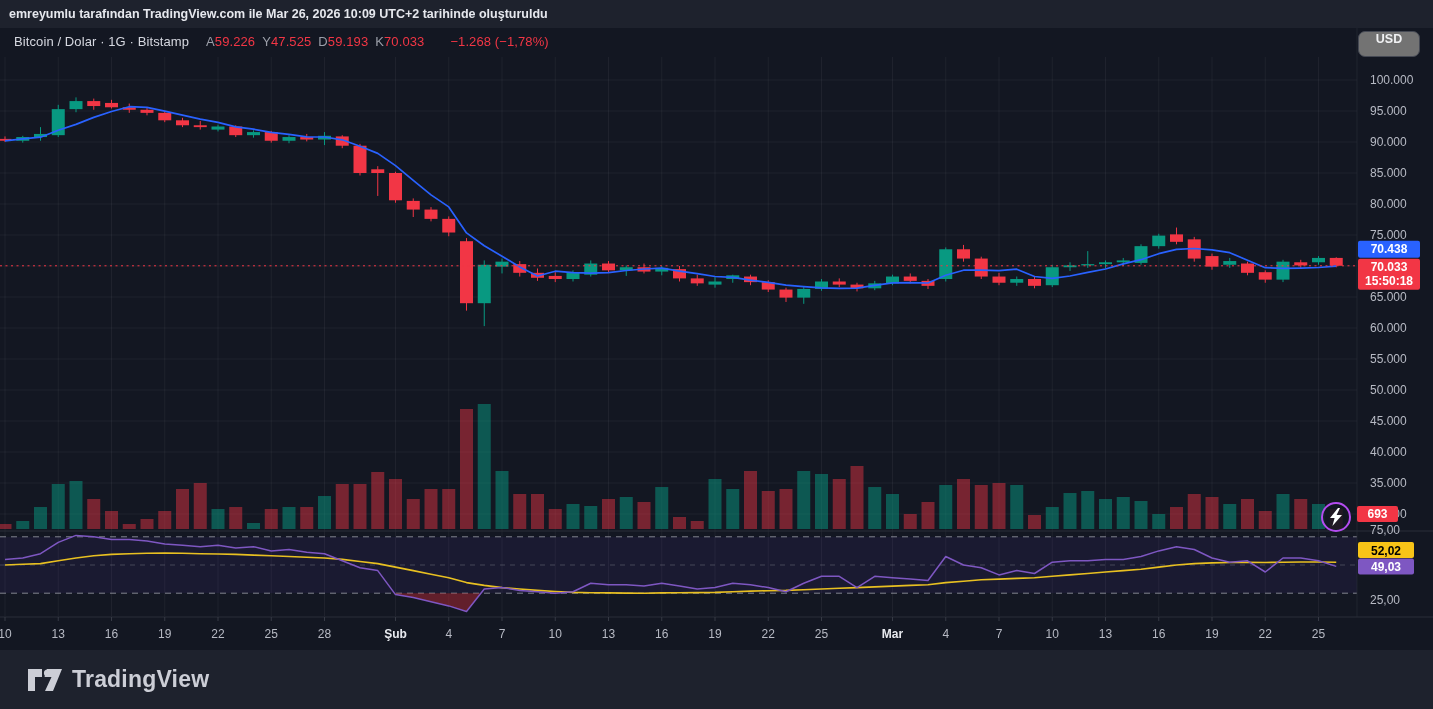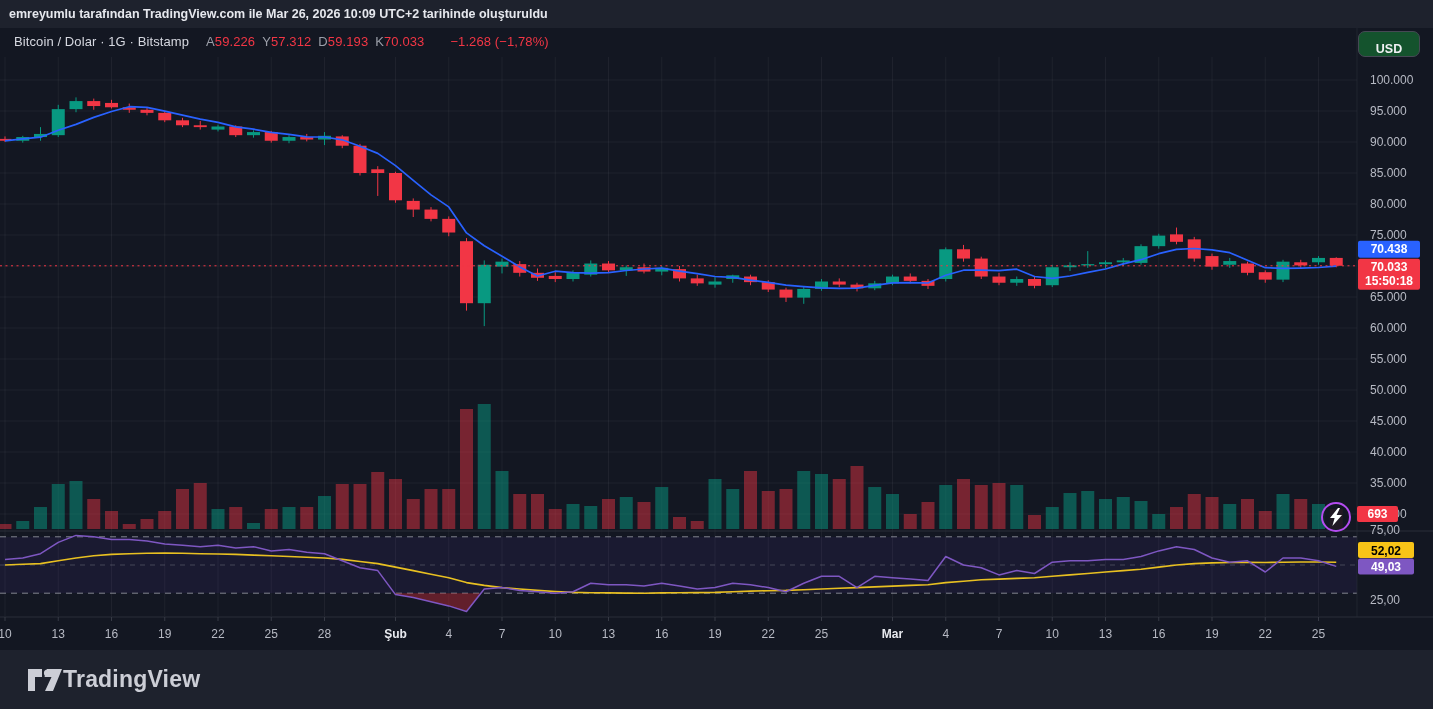--- a/index.html
+++ b/index.html
@@ -8,29 +8,29 @@
   .attribution{position:absolute;top:0;left:0;width:1433px;height:28px;background:#1e222d;
     color:#e6e8ee;font-size:12.5px;font-weight:700;line-height:28px;padding-left:9px;box-sizing:border-box;
     white-space:nowrap;}
   #chart-svg{position:absolute;top:0;left:0;}
   .legend{position:absolute;top:34px;left:14px;font-size:13px;color:#d6d8e0;white-space:nowrap;
     letter-spacing:.1px;}
   .legend .sym{color:#d6d8e0;font-weight:500;margin-right:10px;margin-top:12px;}
   .legend .k{color:#9b9fa9;margin-left:7px;}
   .legend .v{color:#f23645;}
   .legend .chg{color:#f23645;margin-left:26px;text-align:right;}
-  .usd-btn{position:absolute;top:31px;left:1358px;width:62px;height:26px;background:#14532d;
+  .usd-btn{position:absolute;top:31px;left:1358px;width:62px;height:26px;background:#737373;
     border:1px solid #454954;border-radius:7px;color:#f0f1f3;font-size:12.5px;font-weight:700;
-    display:flex;align-items:flex-end;justify-content:center;cursor:pointer;box-sizing:border-box;}
+    display:flex;align-items:flex-start;justify-content:center;cursor:pointer;box-sizing:border-box;}
   .bolt-btn{position:absolute;top:502px;left:1321px;width:30px;height:30px;border-radius:50%;
     background:rgba(19,23,34,.85);border:2px solid #b44cf0;box-sizing:border-box;display:flex;
     align-items:center;justify-content:center;cursor:pointer;}
   .footer{position:absolute;top:650px;left:0;width:1433px;height:59px;background:#1e222d;
     display:flex;align-items:center;padding-left:27px;box-sizing:border-box;}
-  .tv-word{color:#ccced6;font-size:23px;font-weight:700;letter-spacing:.2px;}
+  .tv-word{color:#ccced6;font-size:23px;font-weight:700;margin-left:9px;letter-spacing:.2px;}
 </style>
 </head>
 <body>
 <div id="stage">
 
 <div class="attribution">
   <span>emreyumlu tarafından TradingView.com ile Mar 26, 2026 10:09 UTC+2 tarihinde oluşturuldu</span>
 </div>
 
 <svg id="chart-svg" width="1433" height="709">
@@ -390,21 +390,21 @@
         <rect x="1357" y="506" width="41" height="16" rx="2" fill="#f23645"></rect>
         <text x="1377.5" y="518" font-size="12" font-weight="bold" text-anchor="middle" fill="#ffffff">693</text>
         <rect x="1358" y="542" width="56" height="16" rx="2" fill="#f8c417"></rect>
         <text x="1386" y="554.5" font-size="12" font-weight="bold" text-anchor="middle" fill="#000000">52,02</text>
         <rect x="1358" y="558.5" width="56" height="16" rx="2" fill="#7e57c2"></rect>
         <text x="1386" y="571" font-size="12" font-weight="bold" text-anchor="middle" fill="#ffffff">49,03</text>
       </g>
     </svg>
 
 <div class="legend">
-  <span class="sym">Bitcoin / Dolar · 1G · Bitstamp</span><span class="k">A</span><span class="v">59.226</span><span class="k">Y</span><span class="v">57.312</span><span class="k">D</span><span class="v">59.193</span><span class="k">K</span><span class="v">70.033</span><span class="chg">−1.268 (−1,78%)</span>
+  <span class="sym">Bitcoin / Dolar · 1G · Bitstamp</span><span class="k">A</span><span class="v">59.226</span><span class="k">Y</span><span class="v">47.525</span><span class="k">D</span><span class="v">59.193</span><span class="k">K</span><span class="v">70.033</span><span class="chg">−1.268 (−1,78%)</span>
 </div>
 
 <div class="usd-btn">
   <span>USD</span>
 </div>
 
 <div class="bolt-btn">
   <svg width="14" height="18" viewBox="0 0 14 18">
     <polygon points="9,0 1,10 5.6,10 3.4,18 13,7 7.6,7 11,0" fill="#ffffff"></polygon>
   </svg>

